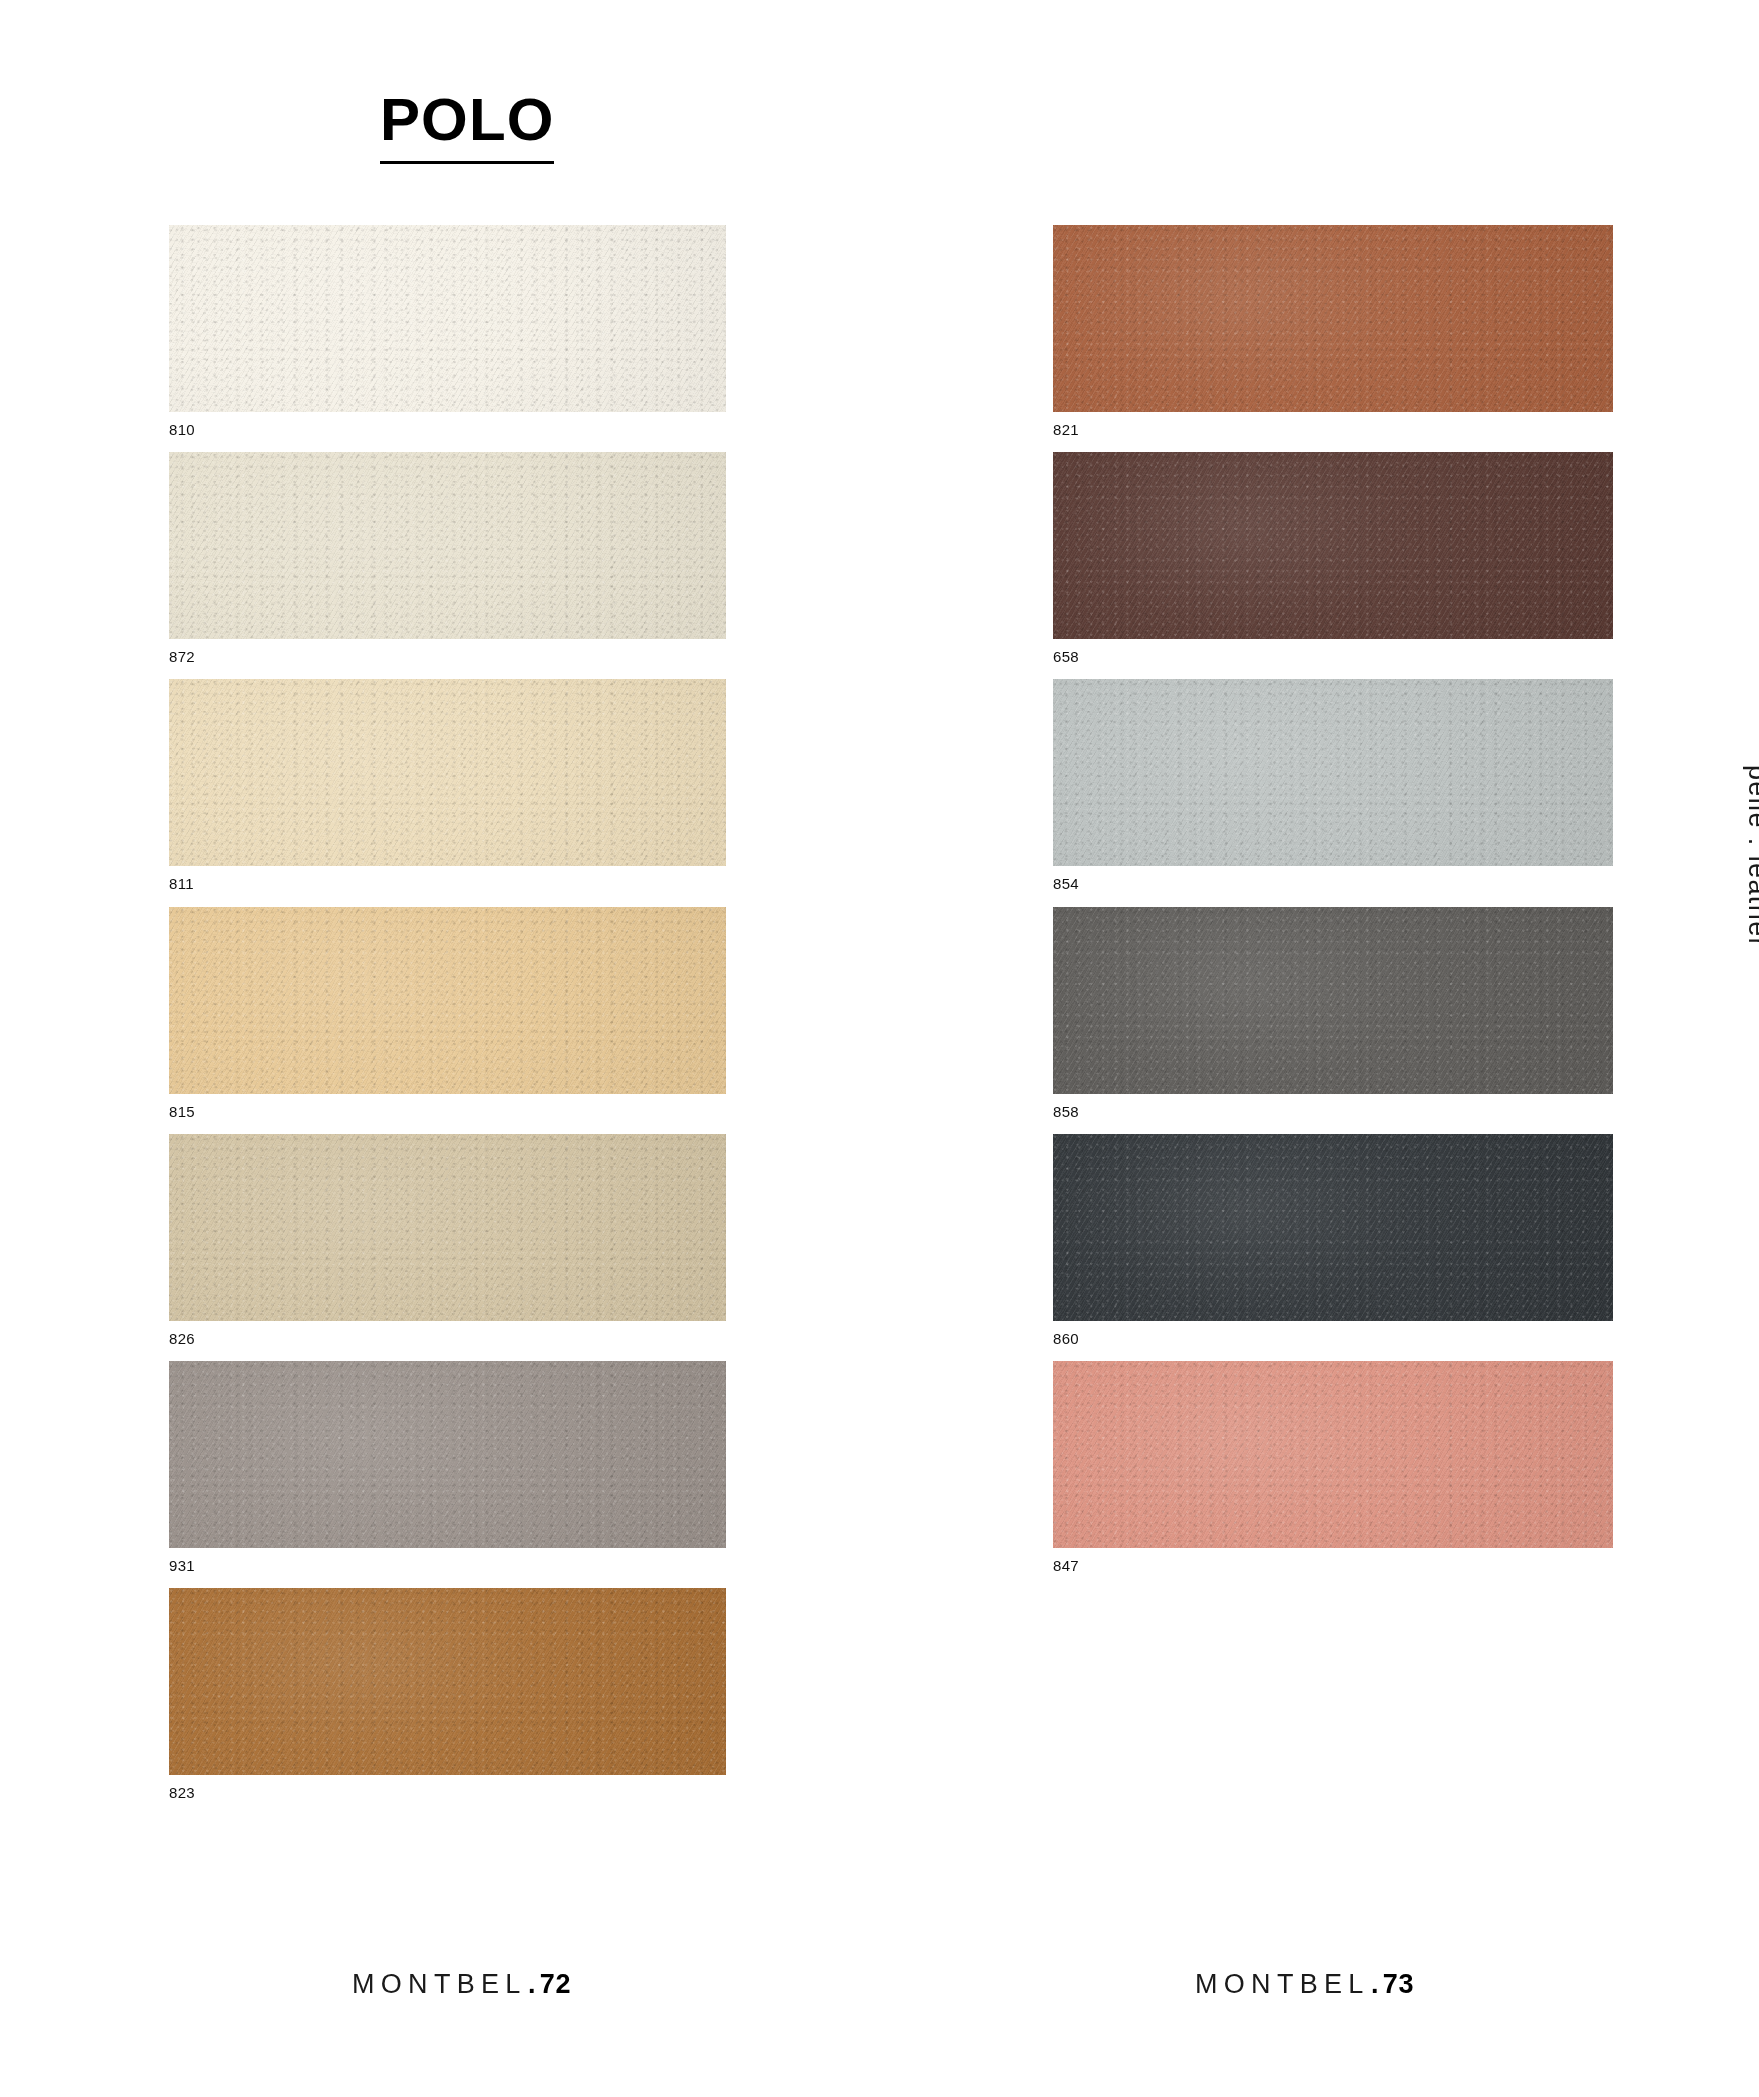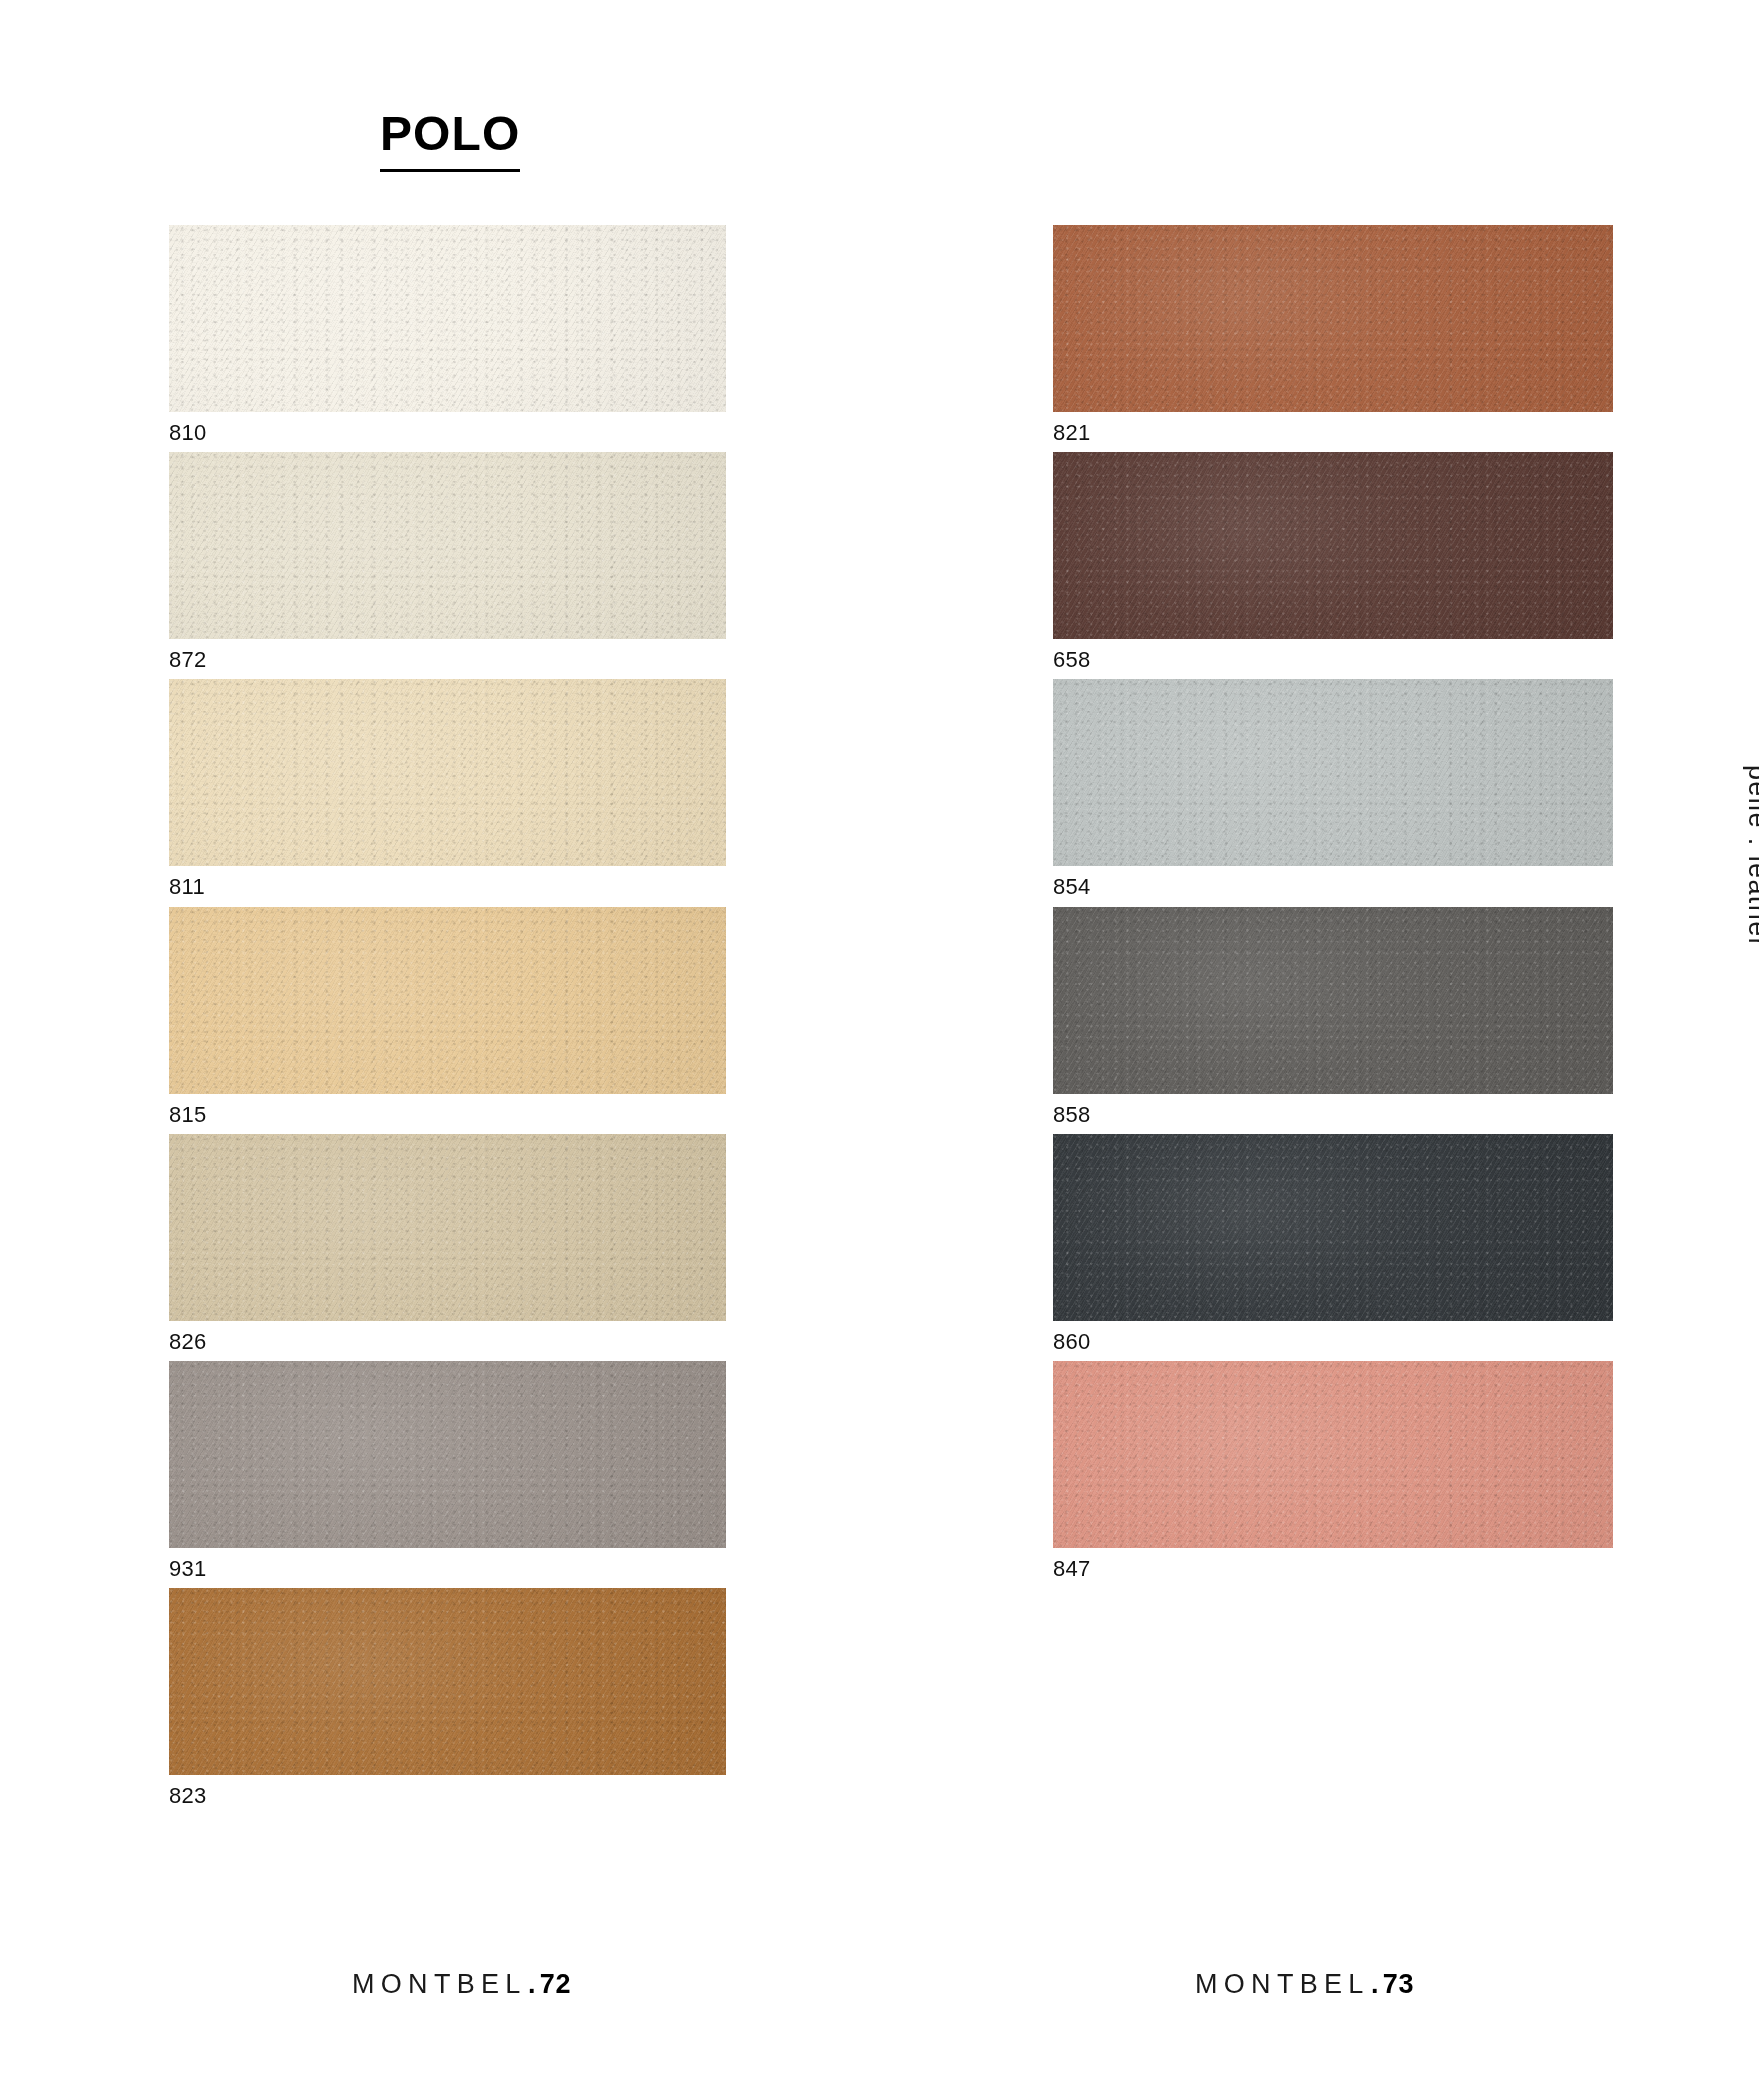--- a/index.html
+++ b/index.html
@@ -20,29 +20,28 @@
   .spread {
     position: absolute;
     inset: 0;
   }
 
   
   .page-title {
     position: absolute;
     left: 380px;
     top: 90px;
-    font-size: 48px;
+    font-size: 60px;
     font-weight: 700;
     letter-spacing: 1.1px;
     color: #000000;
     line-height: 1;
     padding-bottom: 11.3px;
     border-bottom: 3.5px solid #000000;
     display: inline-block;
-    margin-top: 20px;
   }
 
   
   .column {
     position: absolute;
     top: 225px;
   }
   .column.left  { left: 169px;  width: 557px; }
   .column.right { left: 1053px; width: 560px; }
 
@@ -97,21 +96,21 @@
     position: absolute;
     inset: 0;
     background:
       radial-gradient(ellipse 70% 120% at 34% 40%,
         rgba(255,255,255,0.10) 0%,
         rgba(255,255,255,0.03) 45%,
         rgba(0,0,0,0.035) 100%);
   }
 
   .swatch-label {
-    font-size: 22px;
+    font-size: 15px;
     font-weight: 400;
     letter-spacing: 0.3px;
     color: #111111;
     margin-top: 10px;
     line-height: 1;
     height: 21px;
   }
 
   
   .side-text {

